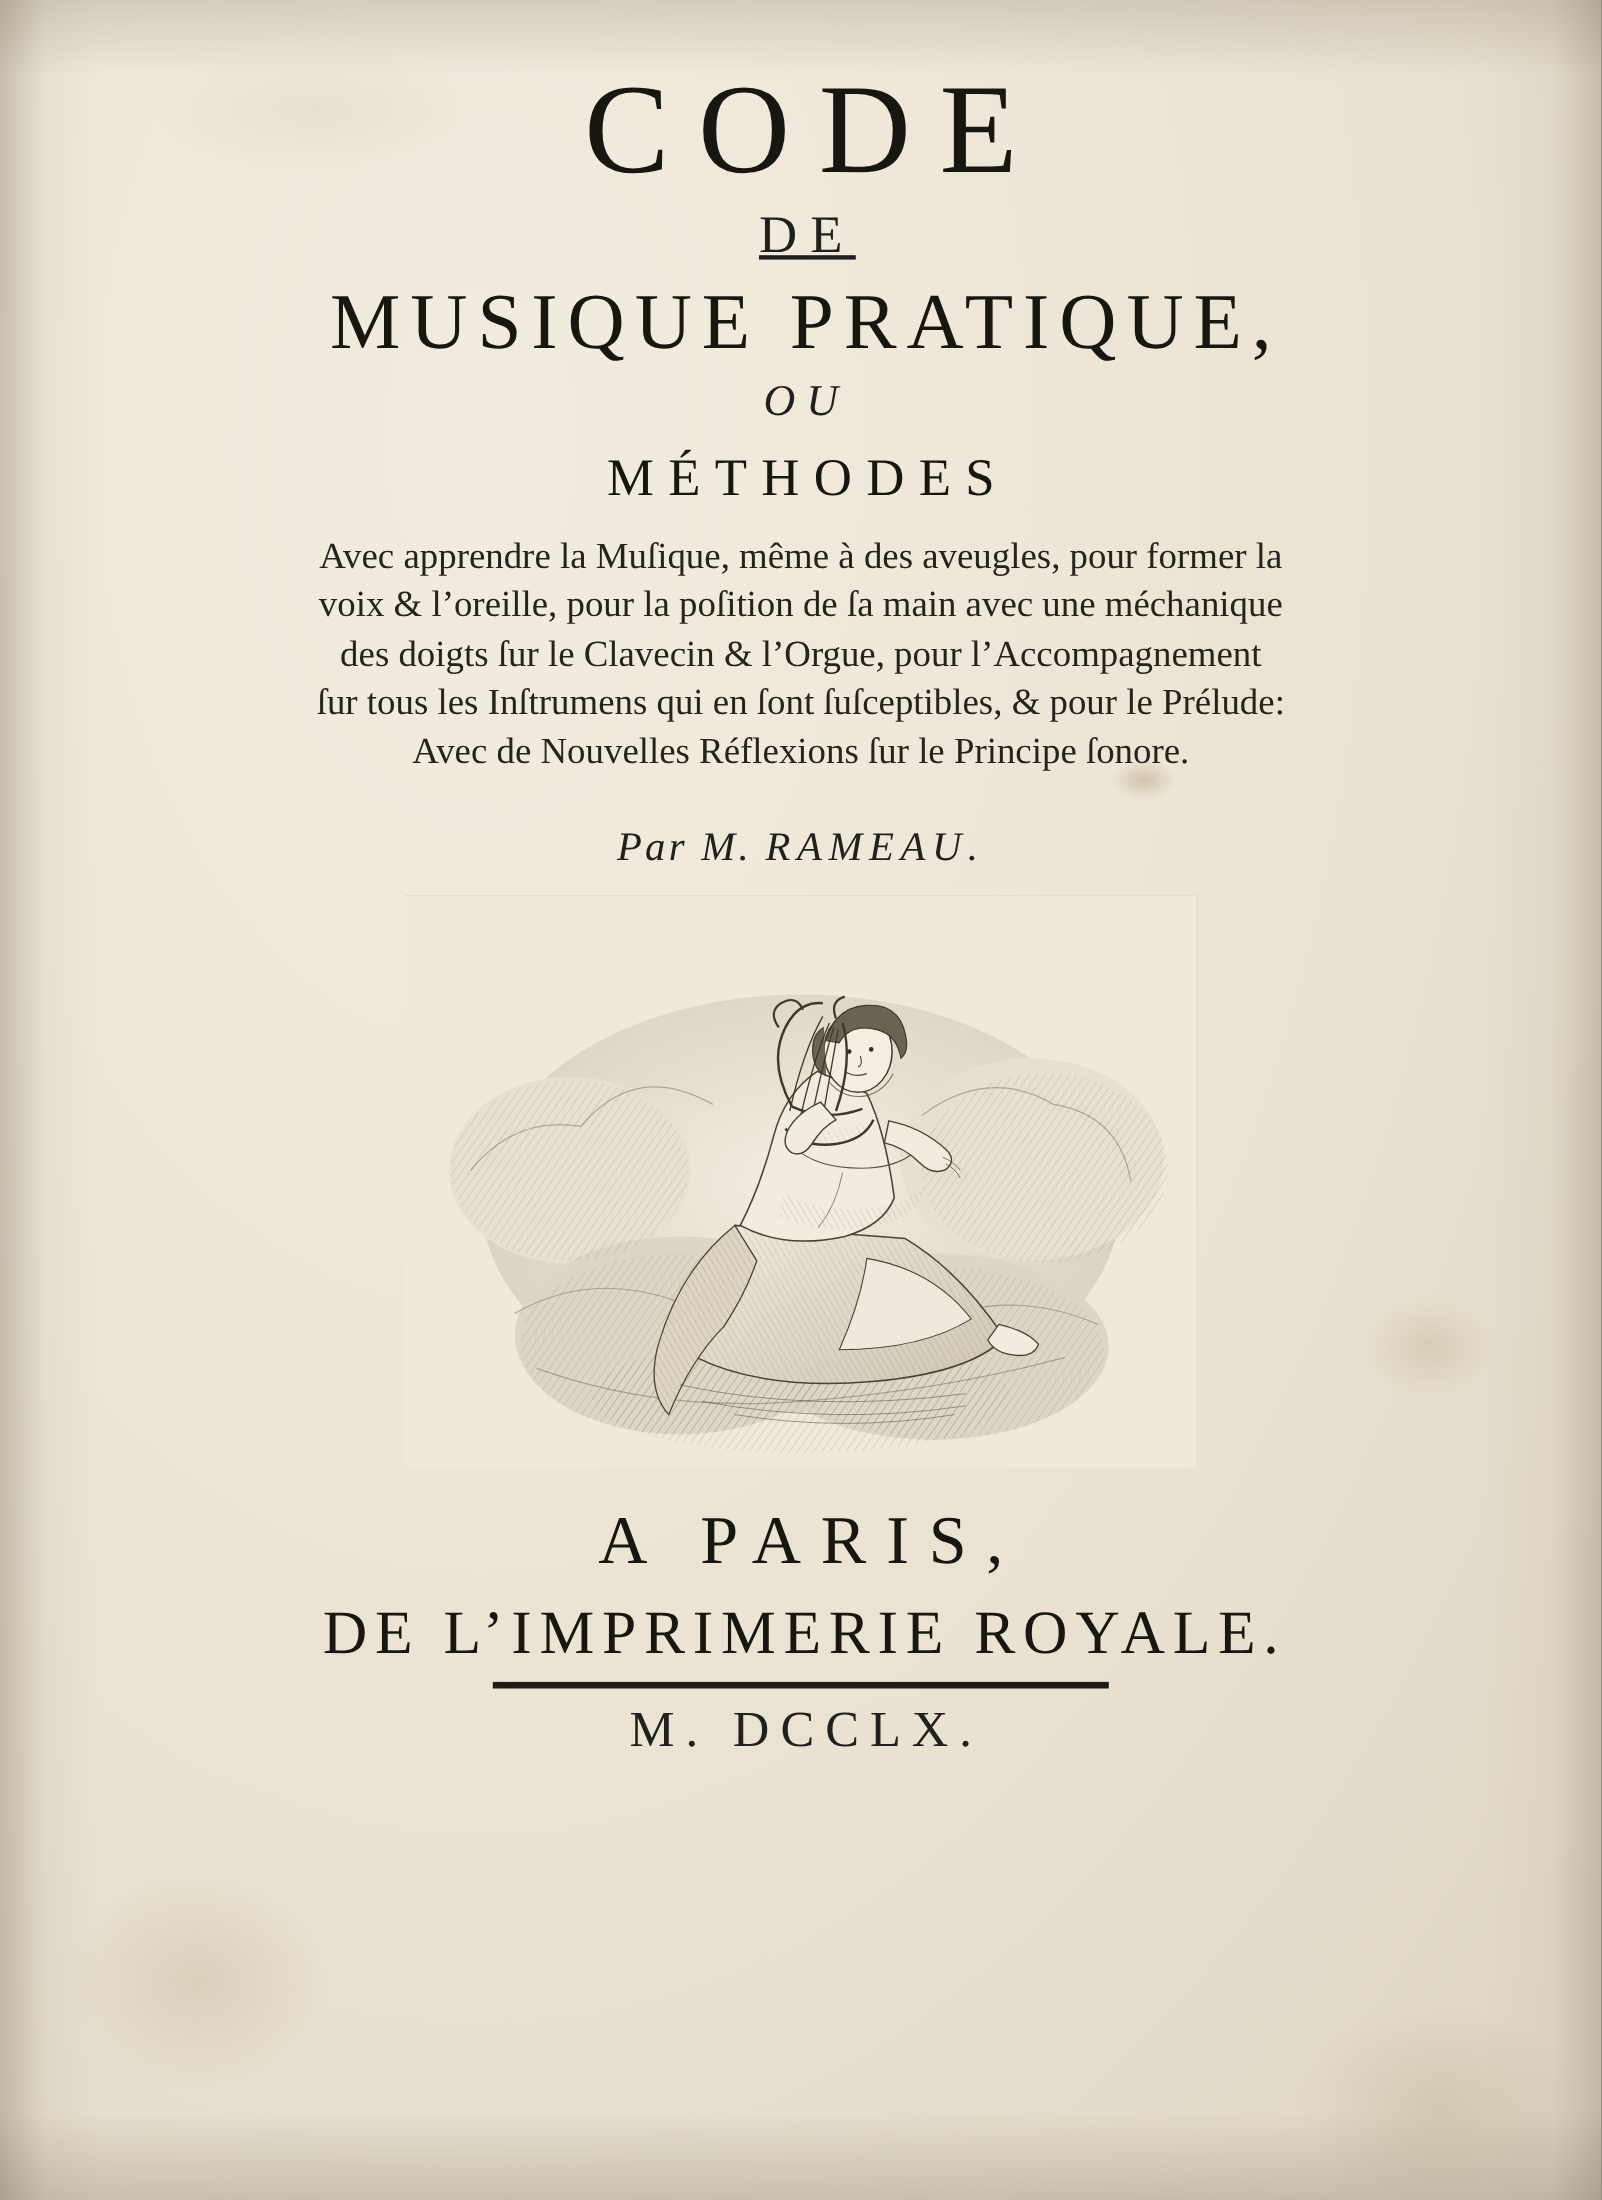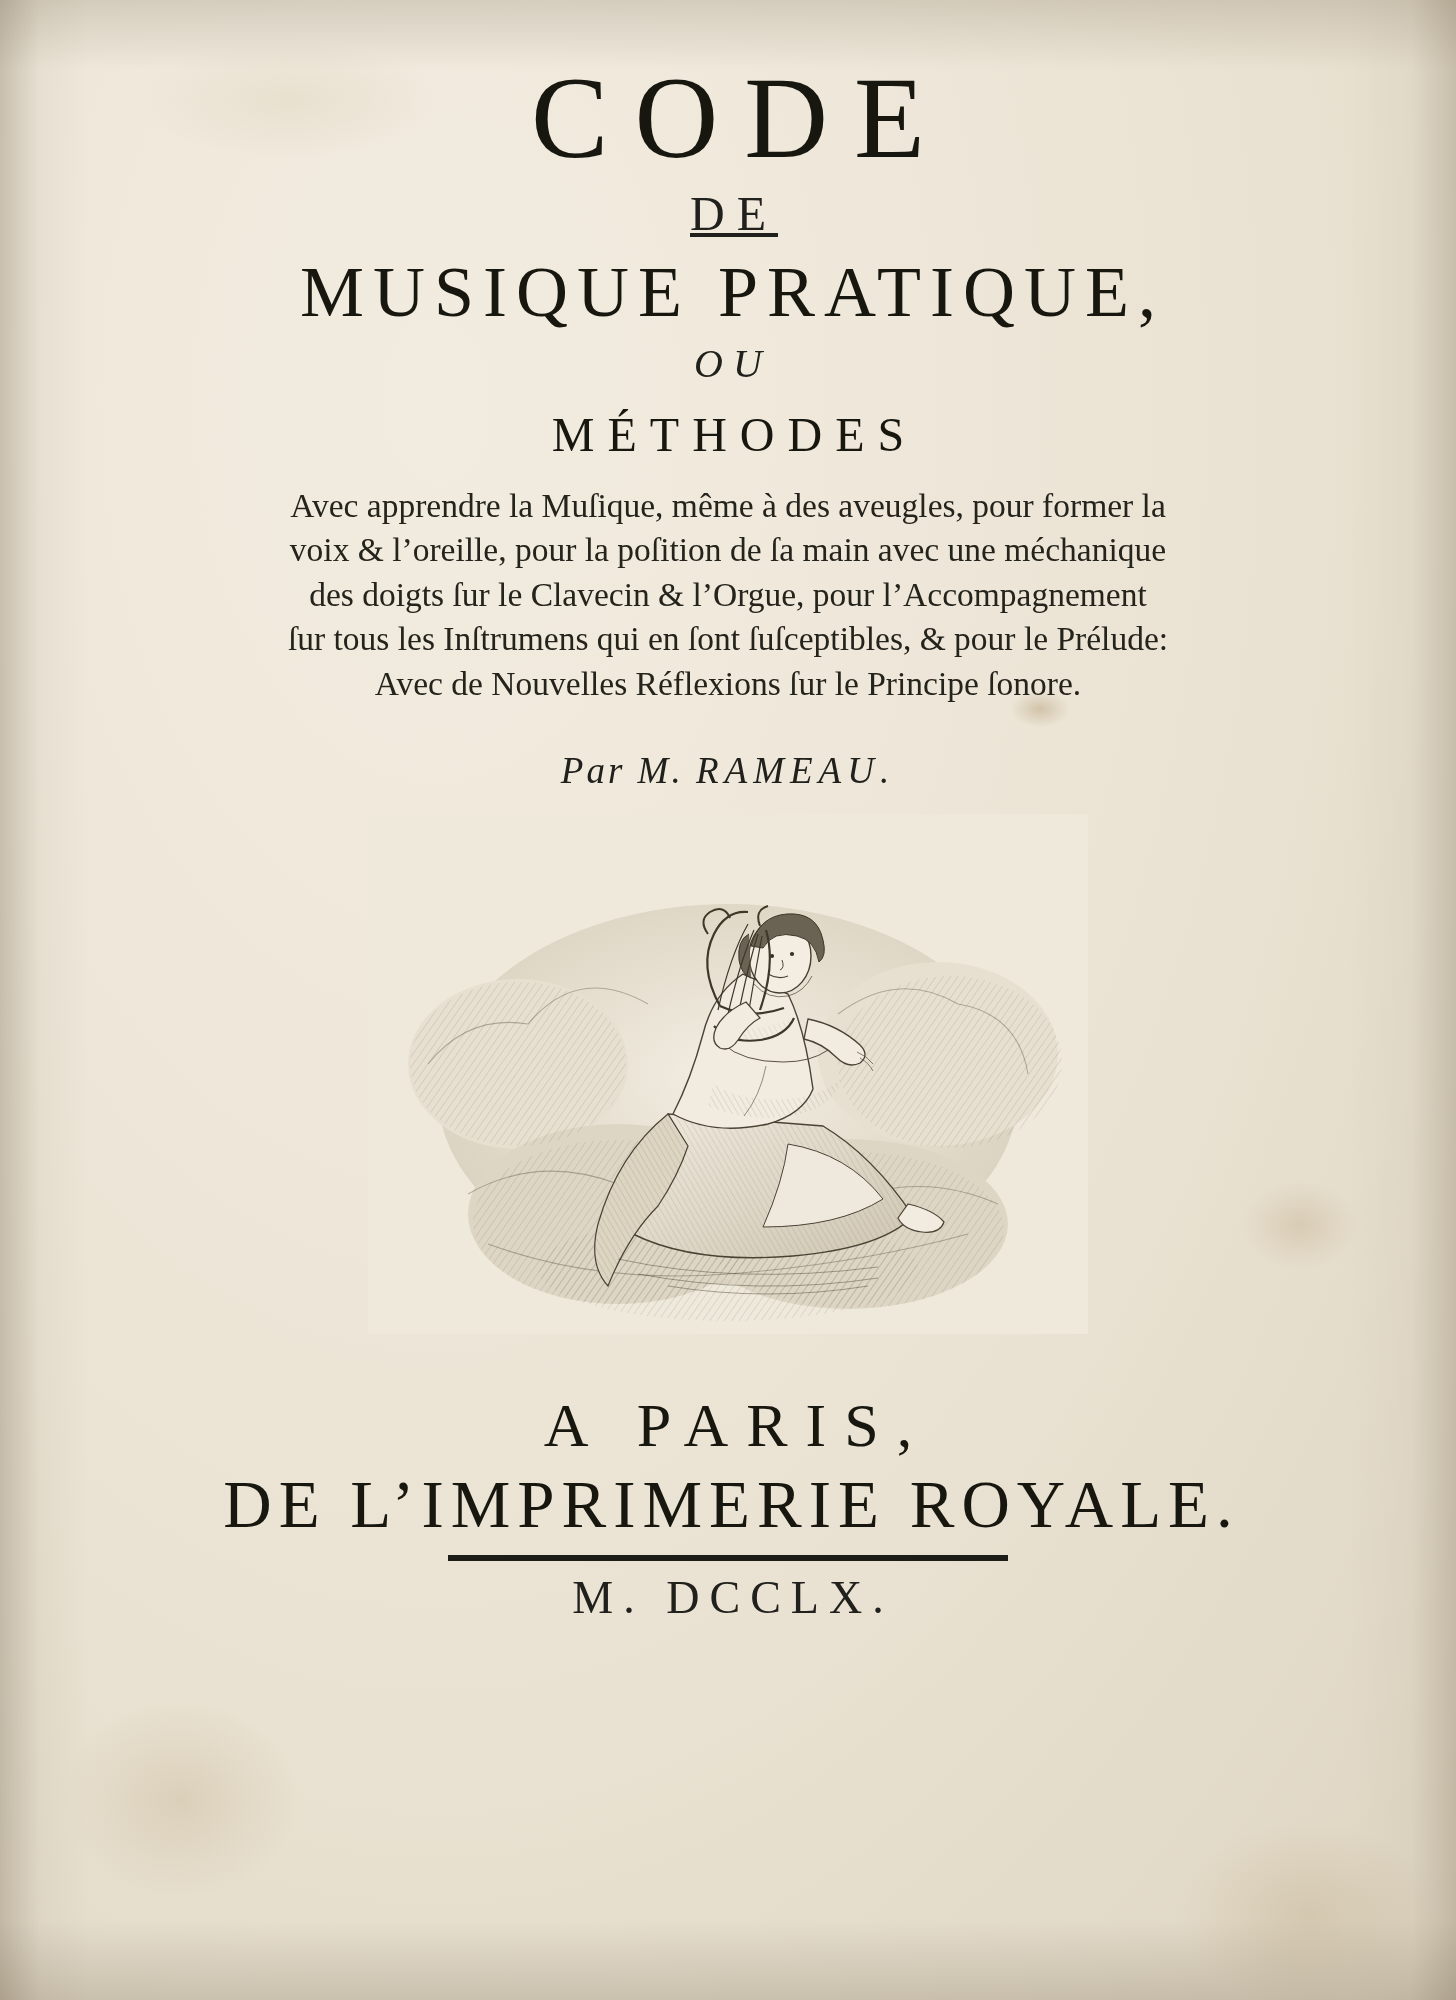--- a/index.html
+++ b/index.html
@@ -109,29 +109,29 @@
     margin: 22px auto 0;
     width: 720px;
     height: 520px;
     position: relative;
     background: #efe9dc;
     box-shadow: 0 0 0 1px rgba(120,105,75,0.25) inset;
   }
   .vignette-wrap svg { display: block; width: 100%; height: 100%; }
 
   .t-imprint1 {
-    margin-top: 56px;
+    margin-top: 32px;
     font-size: 62px;
     letter-spacing: 18px;
     text-indent: 18px;
     color: #17170f;
   }
   .t-imprint2 {
-    margin-top: 5px;
-    font-size: 67px;
+    margin-top: 16px;
+    font-size: 56px;
     letter-spacing: 7px;
     text-indent: 7px;
     color: #17170f;
   }
   .rule {
     margin: 12px auto 0;
     width: 560px;
     height: 6px;
     background: #1d1c16;
   }

